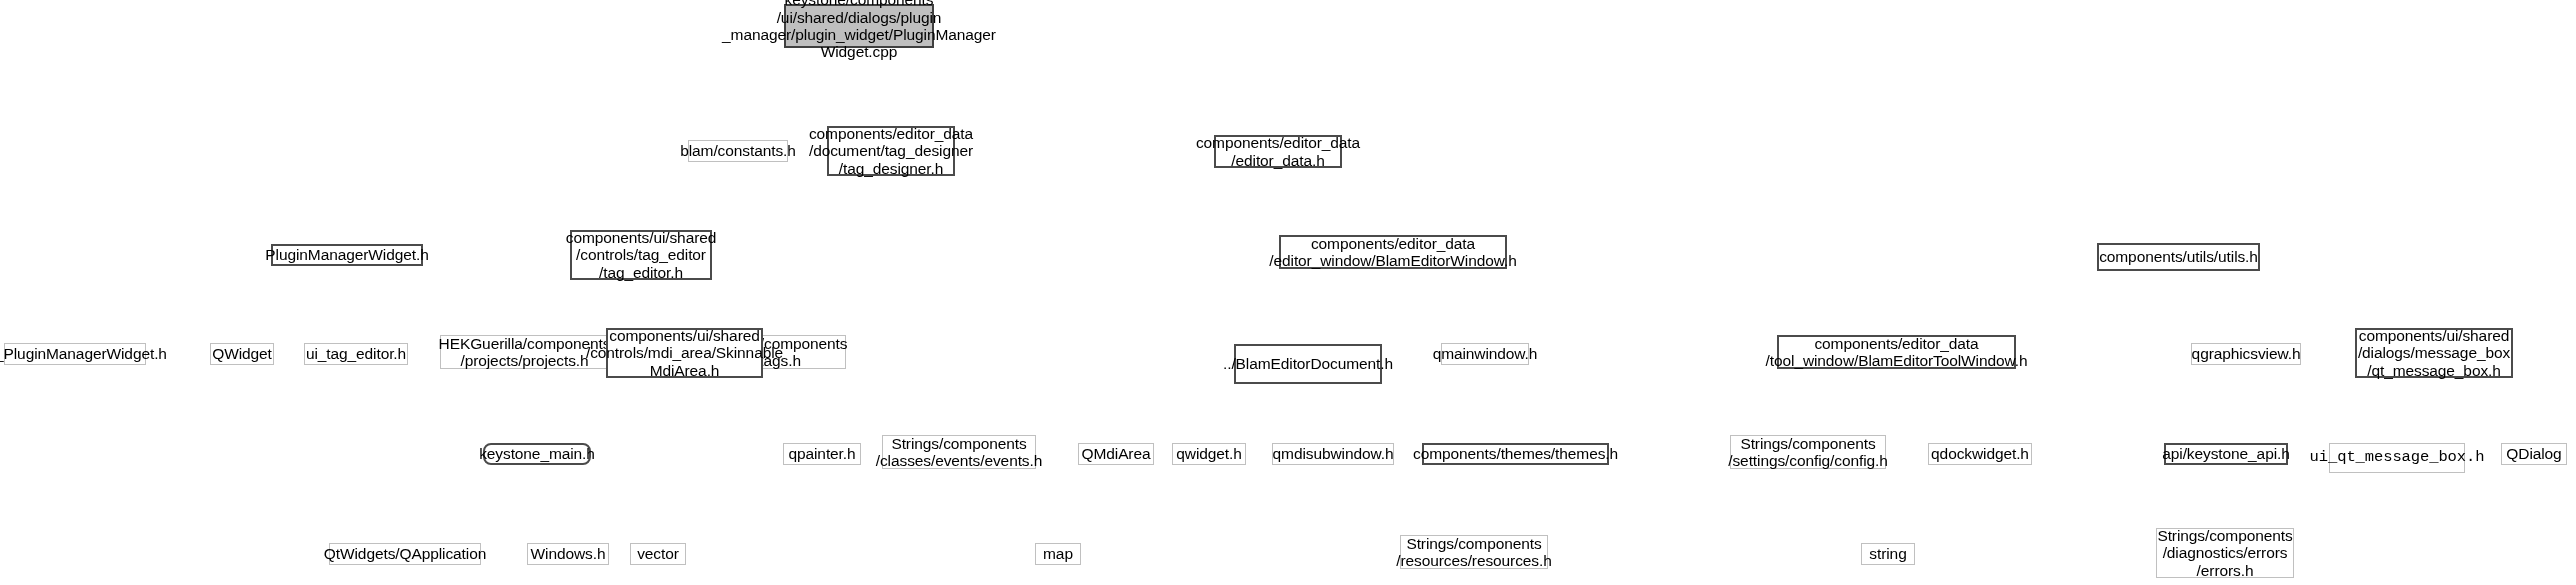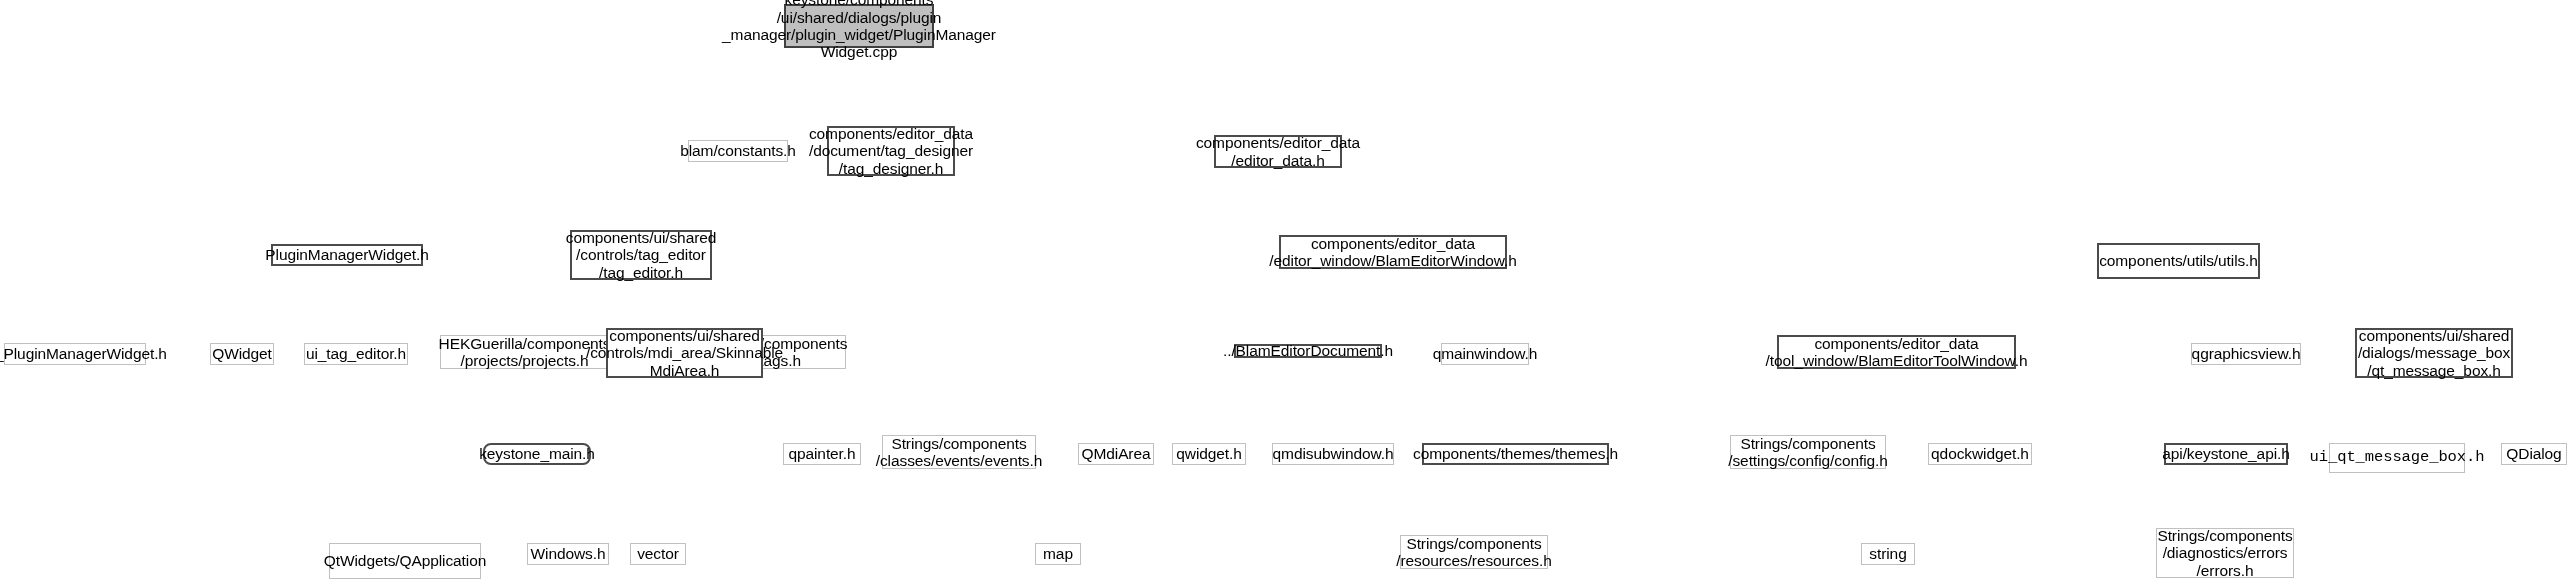--- a/index.html
+++ b/index.html
@@ -131,32 +131,32 @@
 /document/tag_designer
 /tag_designer.h</div>
     <div class="node strong" style="left: 1214px; top: 135px; width: 128px; height: 33px;">components/editor_data
 /editor_data.h</div>
     <div class="node strong" style="left: 271px; top: 244px; width: 152px; height: 22px;">PluginManagerWidget.h</div>
     <div class="node strong" style="left: 570px; top: 230px; width: 142px; height: 50px;">components/ui/shared
 /controls/tag_editor
 /tag_editor.h</div>
     <div class="node strong" style="left: 1279px; top: 235px; width: 228px; height: 34px;">components/editor_data
 /editor_window/BlamEditorWindow.h</div>
-    <div class="node strong" style="left: 2097px; top: 243px; width: 163px; height: 36px;">components/utils/utils.h</div>
+    <div class="node strong" style="left: 2097px; top: 243px; width: 163px; height: 28px;">components/utils/utils.h</div>
     <div class="node weak" style="left: 4px; top: 343px; width: 142px; height: 22px;">ui_PluginManagerWidget.h</div>
     <div class="node weak" style="left: 210px; top: 343px; width: 64px; height: 22px;">QWidget</div>
     <div class="node weak" style="left: 304px; top: 343px; width: 104px; height: 22px;">ui_tag_editor.h</div>
     <div class="node weak" style="left: 440px; top: 335px; width: 169px; height: 34px;">HEKGuerilla/components
 /projects/projects.h</div>
     <div class="node weak" style="left: 677px; top: 335px; width: 169px; height: 34px;">HEKGuerilla/components
 /tags/tags.h</div>
     <div class="node strong" style="left: 606px; top: 328px; width: 157px; height: 50px;">components/ui/shared
 /controls/mdi_area/Skinnable
 MdiArea.h</div>
-    <div class="node strong" style="left: 1234px; top: 344px; width: 148px; height: 14px; text-align: center;">../BlamEditorDocument.h</div>
+    <div class="node strong" style="left: 1234px; top: 344px; width: 148px; height: 40px; text-align: center;">../BlamEditorDocument.h</div>
     <div class="node weak" style="left: 1441px; top: 343px; width: 88px; height: 22px;">qmainwindow.h</div>
     <div class="node strong" style="left: 1777px; top: 335px; width: 239px; height: 34px;">components/editor_data
 /tool_window/BlamEditorToolWindow.h</div>
     <div class="node weak" style="left: 2191px; top: 343px; width: 110px; height: 22px;">qgraphicsview.h</div>
     <div class="node strong" style="left: 2355px; top: 328px; width: 158px; height: 50px;">components/ui/shared
 /dialogs/message_box
 /qt_message_box.h</div>
     <div class="node strong" style="left: 483px; top: 443px; width: 108px; height: 22px; border-radius: 8px;">keystone_main.h</div>
     <div class="node weak" style="left: 783px; top: 443px; width: 78px; height: 22px;">qpainter.h</div>
     <div class="node weak" style="left: 882px; top: 435px; width: 154px; height: 34px;">Strings/components
@@ -164,21 +164,21 @@
     <div class="node weak" style="left: 1078px; top: 443px; width: 76px; height: 22px;">QMdiArea</div>
     <div class="node weak" style="left: 1172px; top: 443px; width: 74px; height: 22px;">qwidget.h</div>
     <div class="node weak" style="left: 1272px; top: 443px; width: 122px; height: 22px;">qmdisubwindow.h</div>
     <div class="node strong" style="left: 1422px; top: 443px; width: 187px; height: 22px;">components/themes/themes.h</div>
     <div class="node weak" style="left: 1730px; top: 435px; width: 156px; height: 34px;">Strings/components
 /settings/config/config.h</div>
     <div class="node weak" style="left: 1928px; top: 443px; width: 104px; height: 22px;">qdockwidget.h</div>
     <div class="node strong" style="left: 2164px; top: 443px; width: 124px; height: 22px;">api/keystone_api.h</div>
     <div class="node weak" style="left: 2329px; top: 443px; width: 136px; height: 30px; font-family: Liberation Mono, monospace;">ui_qt_message_box.h</div>
     <div class="node weak" style="left: 2501px; top: 443px; width: 66px; height: 22px;">QDialog</div>
-    <div class="node weak" style="left: 329px; top: 543px; width: 152px; height: 36px;">QtWidgets/QApplication</div>
+    <div class="node weak" style="left: 329px; top: 543px; width: 152px; height: 22px;">QtWidgets/QApplication</div>
     <div class="node weak" style="left: 509px; top: 543px; width: 82px; height: 22px; margin-left: 18px;">Windows.h</div>
     <div class="node weak" style="left: 630px; top: 543px; width: 56px; height: 22px;">vector</div>
     <div class="node weak" style="left: 1035px; top: 543px; width: 46px; height: 22px;">map</div>
     <div class="node weak" style="left: 1400px; top: 535px; width: 148px; height: 34px;">Strings/components
 /resources/resources.h</div>
     <div class="node weak" style="left: 1861px; top: 543px; width: 54px; height: 22px;">string</div>
     <div class="node weak" style="left: 2156px; top: 528px; width: 138px; height: 50px;">Strings/components
 /diagnostics/errors
 /errors.h</div>
   </div>

